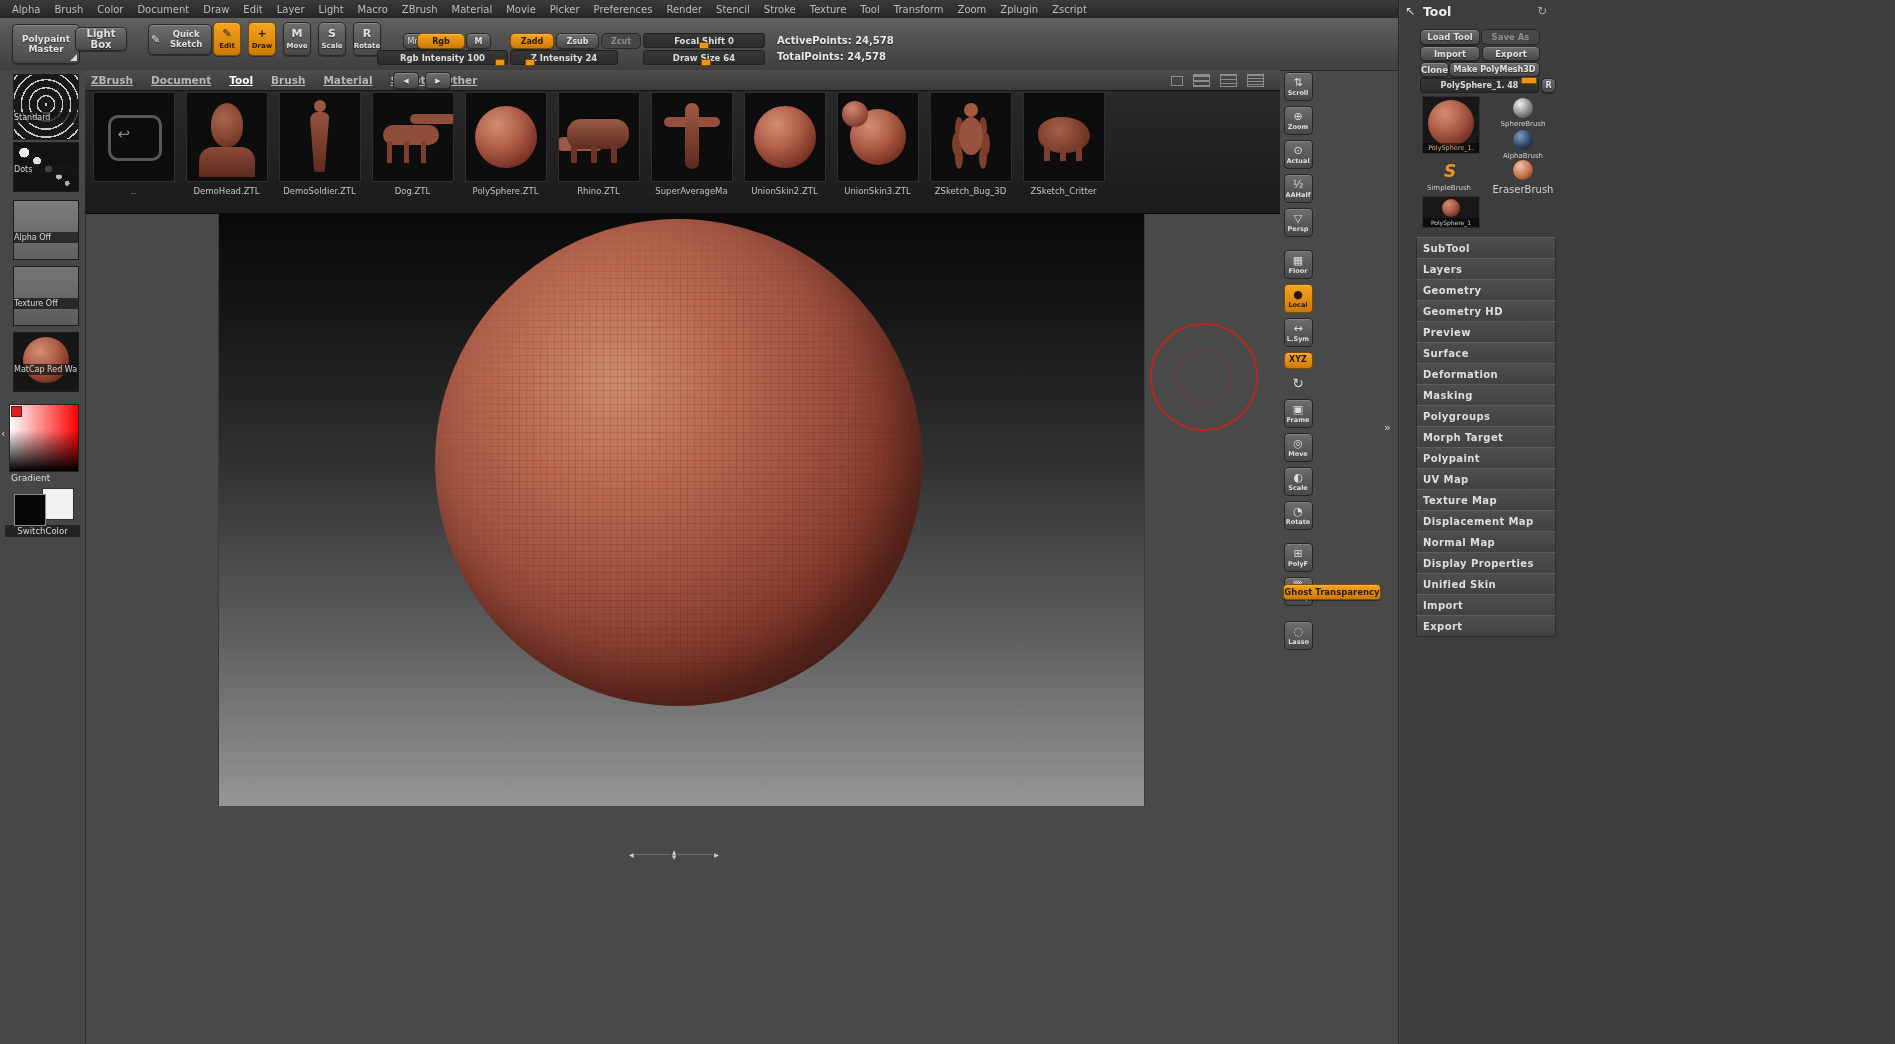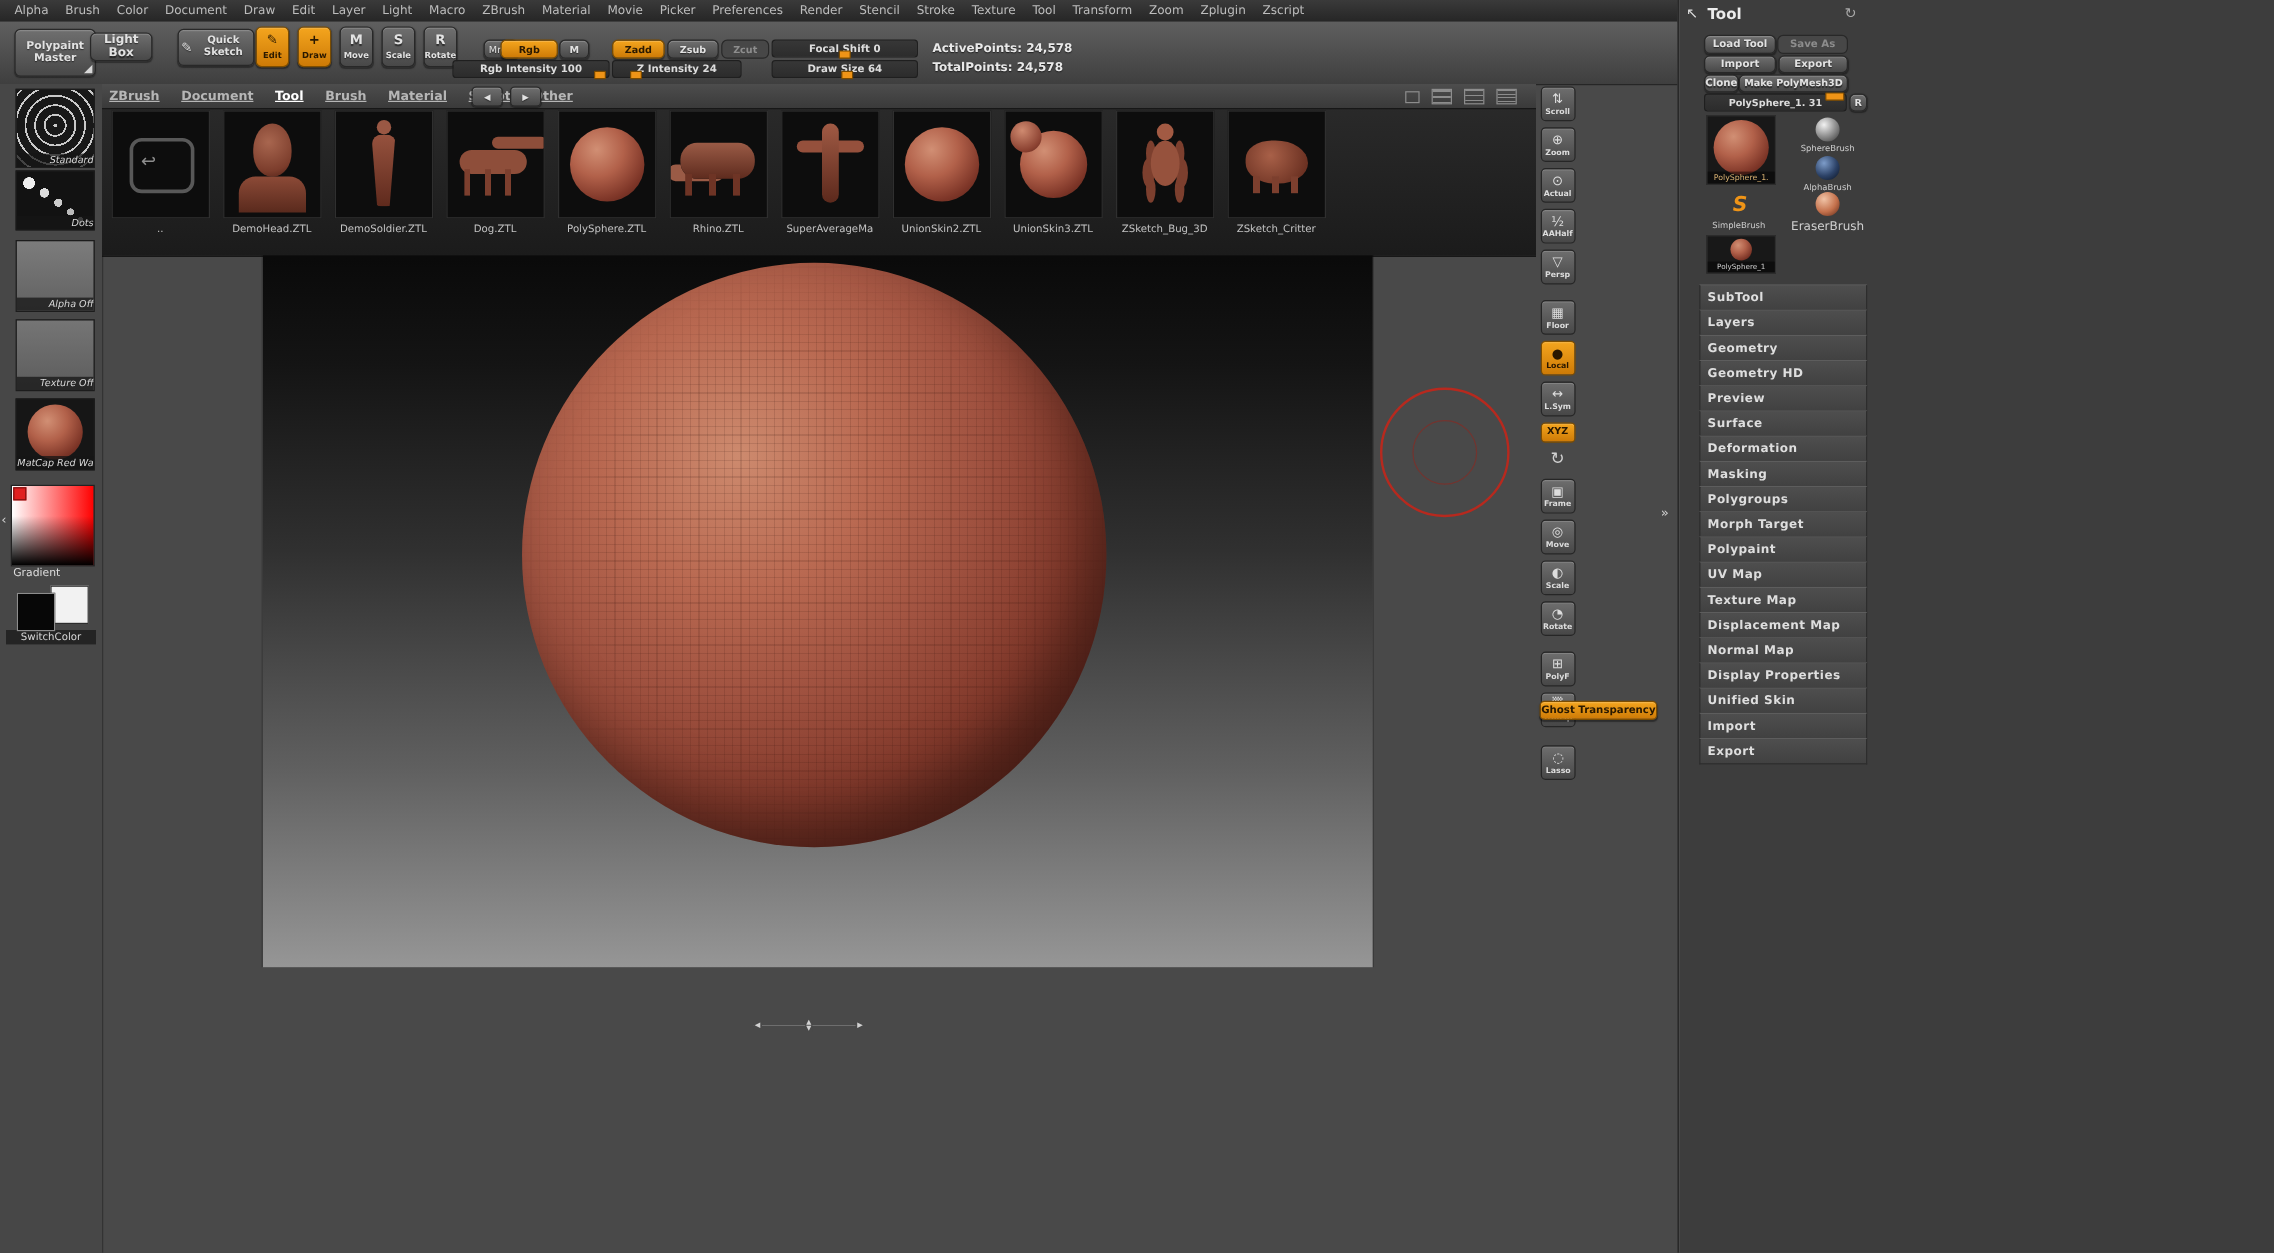--- a/index.html
+++ b/index.html
@@ -118,22 +118,22 @@
   .shape-bug::after{content:"";position:absolute;left:33px;top:10px;width:14px;height:14px;border-radius:50%;background:#a25a43;}
   .shape-critter::before{content:"";position:absolute;left:14px;top:24px;width:52px;height:36px;border-radius:45% 55% 50% 50%;
     background:radial-gradient(circle at 40% 35%,#a86048,#6b3122 80%);}
   .shape-critter::after{content:"";position:absolute;left:20px;top:54px;width:40px;height:14px;
     background:repeating-linear-gradient(90deg,#7c3f2e 0 6px,transparent 6px 16px);}
 
   
   #left-tray{left:0;top:70px;width:85px;height:974px;background:#474747;border-right:1px solid #333;}
   #left-tray > div{position:absolute;}
   .tray-thumb{border:1px solid #1c1c1c;overflow:hidden;}
-  .tray-label{position:absolute;left:0;right:0;bottom:0;background:rgba(22,22,22,.75);
-    font-size:8px;color:#d8d8d8;text-align:right;padding:1px 0;white-space:nowrap;font-style:italic;}
+  .tray-label{position:absolute;left:0;right:0;bottom:16px;background:rgba(22,22,22,.75);
+    font-size:8px;color:#d8d8d8;text-align:left;padding:1px 0;white-space:nowrap;}
   #brush-thumb{left:13px;top:4px;width:64px;height:64px;background:#181818;
     background-image:repeating-radial-gradient(circle at 50% 46%,#c9c9c9 0 1.5px,rgba(0,0,0,0) 1.5px 8px);}
   #stroke-thumb{left:13px;top:72px;width:64px;height:48px;background:#121212;
     background-image:
       radial-gradient(circle 5px at 16% 20%,#eee 96%,transparent),
       radial-gradient(circle 4px at 36% 37%,#ddd 96%,transparent),
       radial-gradient(circle 3.5px at 54% 54%,#ccc 96%,transparent),
       radial-gradient(circle 3px at 70% 70%,#bbb 96%,transparent),
       radial-gradient(circle 2.5px at 83% 84%,#aaa 96%,transparent);}
   #alpha-thumb{left:13px;top:130px;width:64px;height:58px;background:linear-gradient(#7c7c7c,#616161);}
@@ -596,21 +596,21 @@
     <span id="tp-refresh">↻</span>
 
     <div id="load-tool" class="zbtn tp-btn">Load Tool</div>
     <div id="save-as" class="zbtn tp-btn dim">Save As</div>
     <div id="tp-import" class="zbtn tp-btn">Import</div>
     <div id="tp-export" class="zbtn tp-btn">Export</div>
     <div id="tp-clone" class="zbtn tp-btn">Clone</div>
     <div id="make-pm3d" class="zbtn tp-btn">Make PolyMesh3D</div>
 
     <div id="tool-name-slider" class="mini-slider" style="position:absolute;">
-      <span>PolySphere_1. 31</span>
+      <span>PolySphere_1. 48</span>
       <span class="nub"></span>
     </div>
     <div id="tp-restore" class="zbtn tp-btn">R</div>
 
     <div id="cur-tool">
       <div class="thumb-label">PolySphere_1.</div>
     </div>
     <div id="sphere-brush-ic" class="pbrush-icon"></div>
     <div id="sphere-brush-lb">SphereBrush</div>
     <div id="alpha-brush-ic" class="pbrush-icon"></div>

